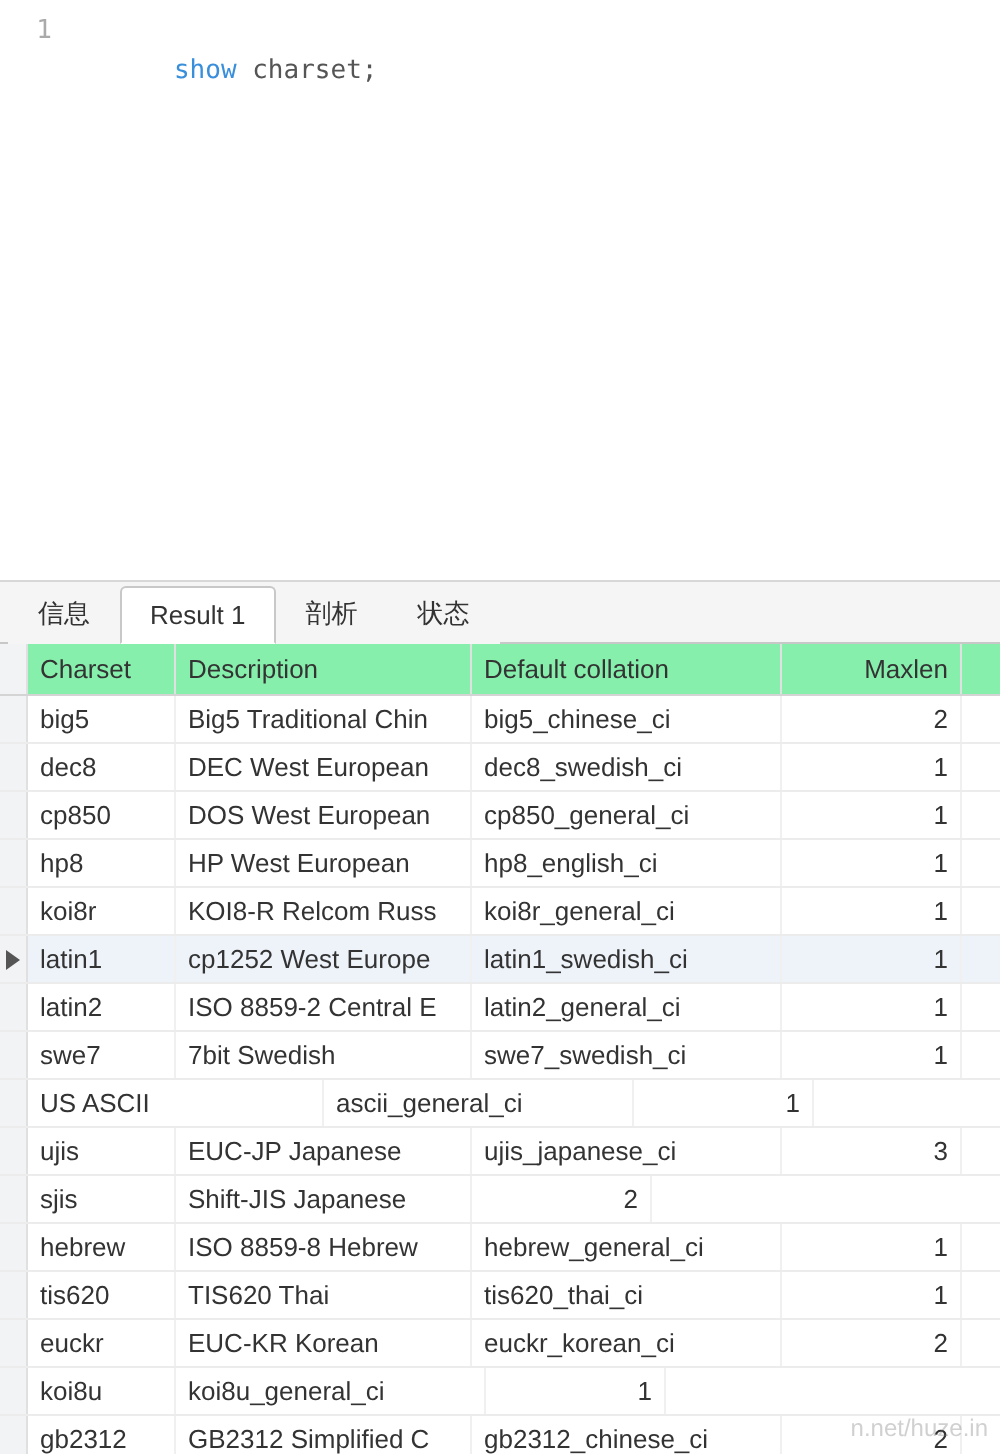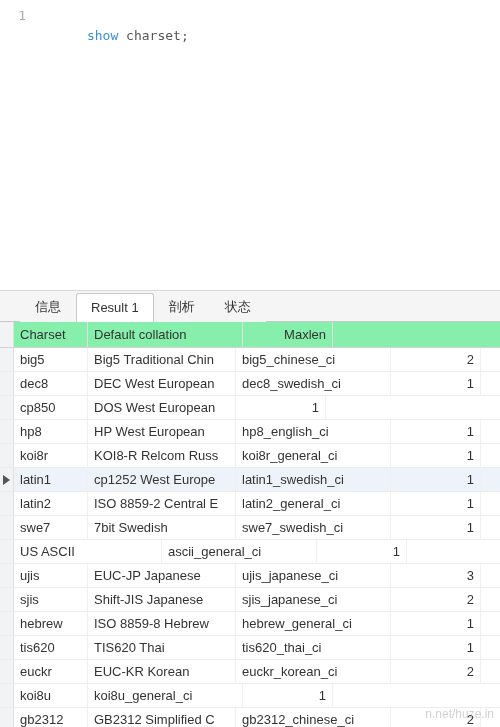--- a/index.html
+++ b/index.html
@@ -5,21 +5,21 @@
 * { box-sizing: border-box; margin: 0; padding: 0; }
 body { font-family: "Segoe UI", Tahoma, Arial, sans-serif; font-size: 13px; background: #fff; color: #333; width: 500px; height: 727px; overflow: hidden; position: relative; }
 
 .editor-pane { height: 290px; background: #fff; position: relative; padding: 6px 0; }
 .code-line { display: flex; align-items: flex-start; height: 20px; line-height: 20px; }
 .gutter { width: 40px; text-align: right; padding-right: 14px; color: #aaa; font-family: Consolas, monospace; font-size: 13px; user-select: none; }
 .code-text { font-family: Consolas, monospace; font-size: 13px; white-space: pre; }
 .kw { color: #3a8fdb; margin-top: 16px; }
 .plain { color: #555; }
 
-.tab-strip { display: flex; align-items: flex-end; height: 32px; background: #f5f5f5; border-top: 1px solid #d8d8d8; border-bottom: 1px solid #c8c8c8; padding-left: 20px; }
+.tab-strip { display: flex; align-items: flex-end; height: 32px; background: #f5f5f5; border-top: 1px solid #d8d8d8; border-bottom: 1px solid #c8c8c8; padding-left: 4px; }
 .tab { padding: 6px 14px 6px 14px; font-size: 13px; color: #333; border: 1px solid transparent; border-bottom: none; background: #f5f5f5; cursor: pointer; position: relative; top: 1px; }
 .tab.active { background: #fff; border: 1px solid #c8c8c8; border-bottom: 1px solid #fff; border-radius: 3px 3px 0 0; }
 
 .grid-wrap { height: calc(727px - 290px - 32px); overflow: hidden; background: #fff; position: relative; }
 .grid-header { display: flex; background: #86efac; border-bottom: 1px solid #d4d4d4; height: 26px; line-height: 26px; font-size: 13px; }
 .grid-header .cell { border-right: 1px solid #e0e0e0; padding: 0 6px; white-space: nowrap; overflow: hidden; }
 .grid-body { }
 .grid-row { display: flex; height: 24px; line-height: 24px; border-bottom: 1px solid #ececec; font-size: 13px; position: relative; }
 .grid-row.selected { background: #eef3fa; }
 .grid-row .cell { border-right: 1px solid #f0f0f0; padding: 0 6px; white-space: nowrap; overflow: hidden; }
@@ -48,20 +48,21 @@
   <div class="tab">信息</div>
   <div class="tab active">Result 1</div>
   <div class="tab">剖析</div>
   <div class="tab">状态</div>
 </div>
 
 <div class="grid-wrap">
   <div class="grid-header">
     <div class="row-indicator"></div>
     <div class="cell c-charset">Charset</div>
+    <div class="cell c-desc">Description</div>
     <div class="cell c-coll">Default collation</div>
     <div class="cell c-max">Maxlen</div>
   </div>
   <div class="grid-body" id="grid-body">
       <div class="grid-row">
         <div class="row-indicator"></div>
         <div class="cell c-charset">big5</div>
         <div class="cell c-desc">Big5 Traditional Chin</div>
         <div class="cell c-coll">big5_chinese_ci</div>
         <div class="cell c-max">2</div>
@@ -70,20 +71,21 @@
         <div class="row-indicator"></div>
         <div class="cell c-charset">dec8</div>
         <div class="cell c-desc">DEC West European</div>
         <div class="cell c-coll">dec8_swedish_ci</div>
         <div class="cell c-max">1</div>
       </div>
       <div class="grid-row">
         <div class="row-indicator"></div>
         <div class="cell c-charset">cp850</div>
         <div class="cell c-desc">DOS West European</div>
+        <div class="cell c-coll">cp850_general_ci</div>
         <div class="cell c-max">1</div>
       </div>
       <div class="grid-row">
         <div class="row-indicator"></div>
         <div class="cell c-charset">hp8</div>
         <div class="cell c-desc">HP West European</div>
         <div class="cell c-coll">hp8_english_ci</div>
         <div class="cell c-max">1</div>
       </div>
       <div class="grid-row">
@@ -124,21 +126,20 @@
         <div class="row-indicator"></div>
         <div class="cell c-charset">ujis</div>
         <div class="cell c-desc">EUC-JP Japanese</div>
         <div class="cell c-coll">ujis_japanese_ci</div>
         <div class="cell c-max">3</div>
       </div>
       <div class="grid-row">
         <div class="row-indicator"></div>
         <div class="cell c-charset">sjis</div>
         <div class="cell c-desc">Shift-JIS Japanese</div>
-        <div class="cell c-coll">sjis_japanese_ci</div>
         <div class="cell c-max">2</div>
       </div>
       <div class="grid-row">
         <div class="row-indicator"></div>
         <div class="cell c-charset">hebrew</div>
         <div class="cell c-desc">ISO 8859-8 Hebrew</div>
         <div class="cell c-coll">hebrew_general_ci</div>
         <div class="cell c-max">1</div>
       </div>
       <div class="grid-row">

